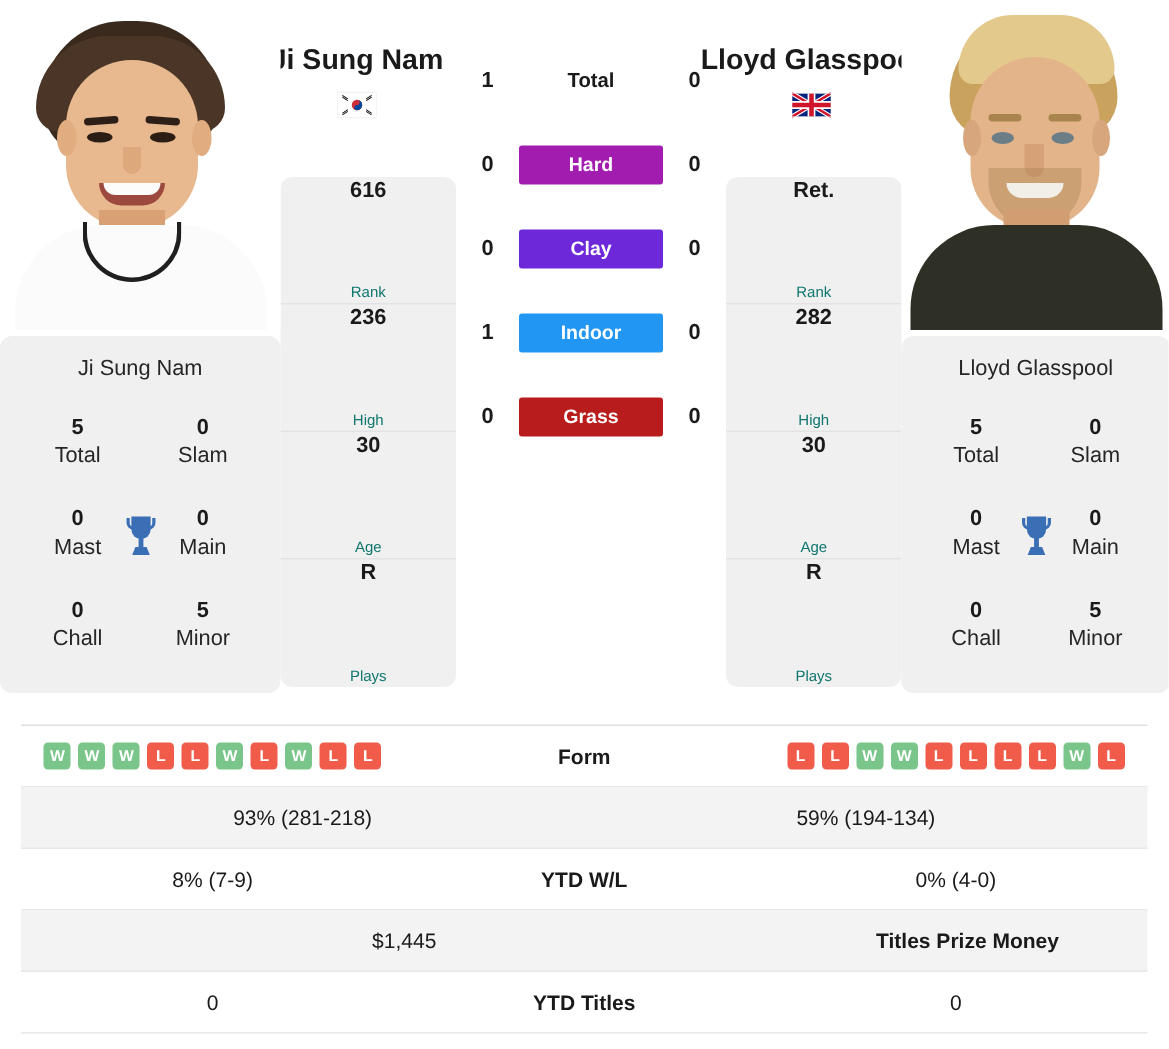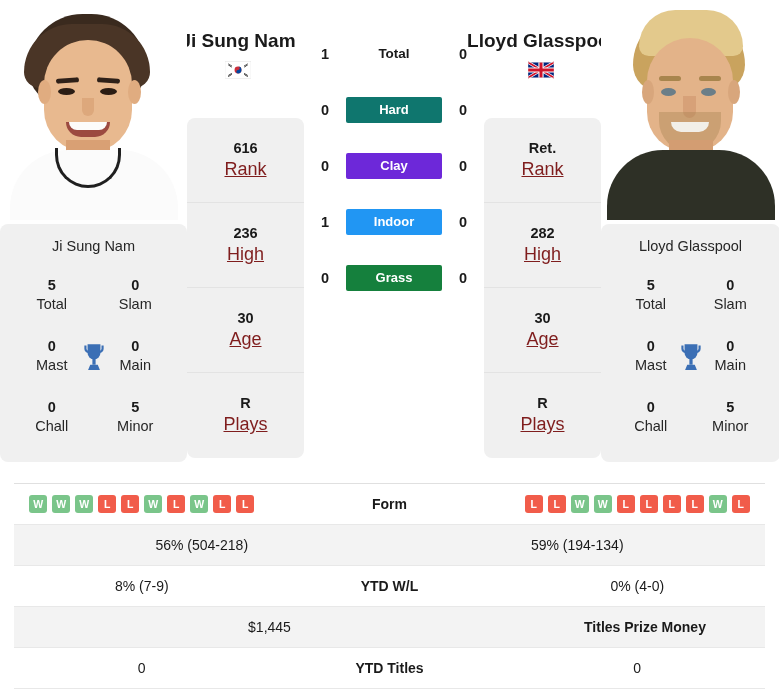--- a/index.html
+++ b/index.html
@@ -141,26 +141,26 @@
     margin-top: 118px;
     background: #f0f0f0;
     border-radius: 8px;
     overflow: hidden;
   }
   .inner-cell {
     height: 85px;
     display: flex;
     flex-direction: column;
     align-items: center;
-    justify-content: center;
+    justify-content: space-between;
     border-bottom: 1px solid #e3e3e3;
   }
   .inner-cell:last-child { border-bottom: none; }
   .i-num { font-size: 14.5px; font-weight: bold; color: #1a1a1a; line-height: 1.3; }
-  .i-lab { font-size: 18px; color: #7f1d1d; line-height: 1.3; text-decoration: underline; }
+  .i-lab { font-size: 10px; color: #0f766e; line-height: 1.3; }
 
   
   .center-col {
     flex: 1 1 auto;
     display: flex;
     flex-direction: column;
     align-items: center;
     padding-top: 26px;
   }
   .hdr {
@@ -371,36 +371,36 @@
     </div>
 
     <div class="center-col">
       <div class="h2h-row">
         <div class="h2h-num">1</div>
         <div class="h2h-pill total">Total</div>
         <div class="h2h-num">0</div>
       </div>
       <div class="h2h-row">
         <div class="h2h-num">0</div>
-        <div class="h2h-pill" style="background:#0f766e">Hard</div>
+        <div class="h2h-pill" style="background:#a21caf">Hard</div>
         <div class="h2h-num">0</div>
       </div>
       <div class="h2h-row">
         <div class="h2h-num">0</div>
         <div class="h2h-pill" style="background:#6d28d9">Clay</div>
         <div class="h2h-num">0</div>
       </div>
       <div class="h2h-row">
         <div class="h2h-num">1</div>
         <div class="h2h-pill" style="background:#2196f3">Indoor</div>
         <div class="h2h-num">0</div>
       </div>
       <div class="h2h-row">
         <div class="h2h-num">0</div>
-        <div class="h2h-pill" style="background:#15803d">Grass</div>
+        <div class="h2h-pill" style="background:#b91c1c">Grass</div>
         <div class="h2h-num">0</div>
       </div>
     </div>
 
     <div class="inner-col">
       <div class="inner-cell">
         <div class="i-num">Ret.</div>
         <div class="i-lab">Rank</div>
       </div>
       <div class="inner-cell">
@@ -503,21 +503,21 @@
             <div class="badge l">L</div>
             <div class="badge l">L</div>
             <div class="badge l">L</div>
             <div class="badge w">W</div>
             <div class="badge l">L</div>
           </div>
       </div>
     </div>
 
     <div class="trow shaded">
-      <div class="tcell">56% (504-218)</div>
+      <div class="tcell">93% (281-218)</div>
       <div class="tcell">59% (194-134)</div>
     </div>
 
     <div class="trow">
       <div class="tcell">8% (7-9)</div>
       <div class="tcell label">YTD W/L</div>
       <div class="tcell">0% (4-0)</div>
     </div>
 
     <div class="trow shaded">

